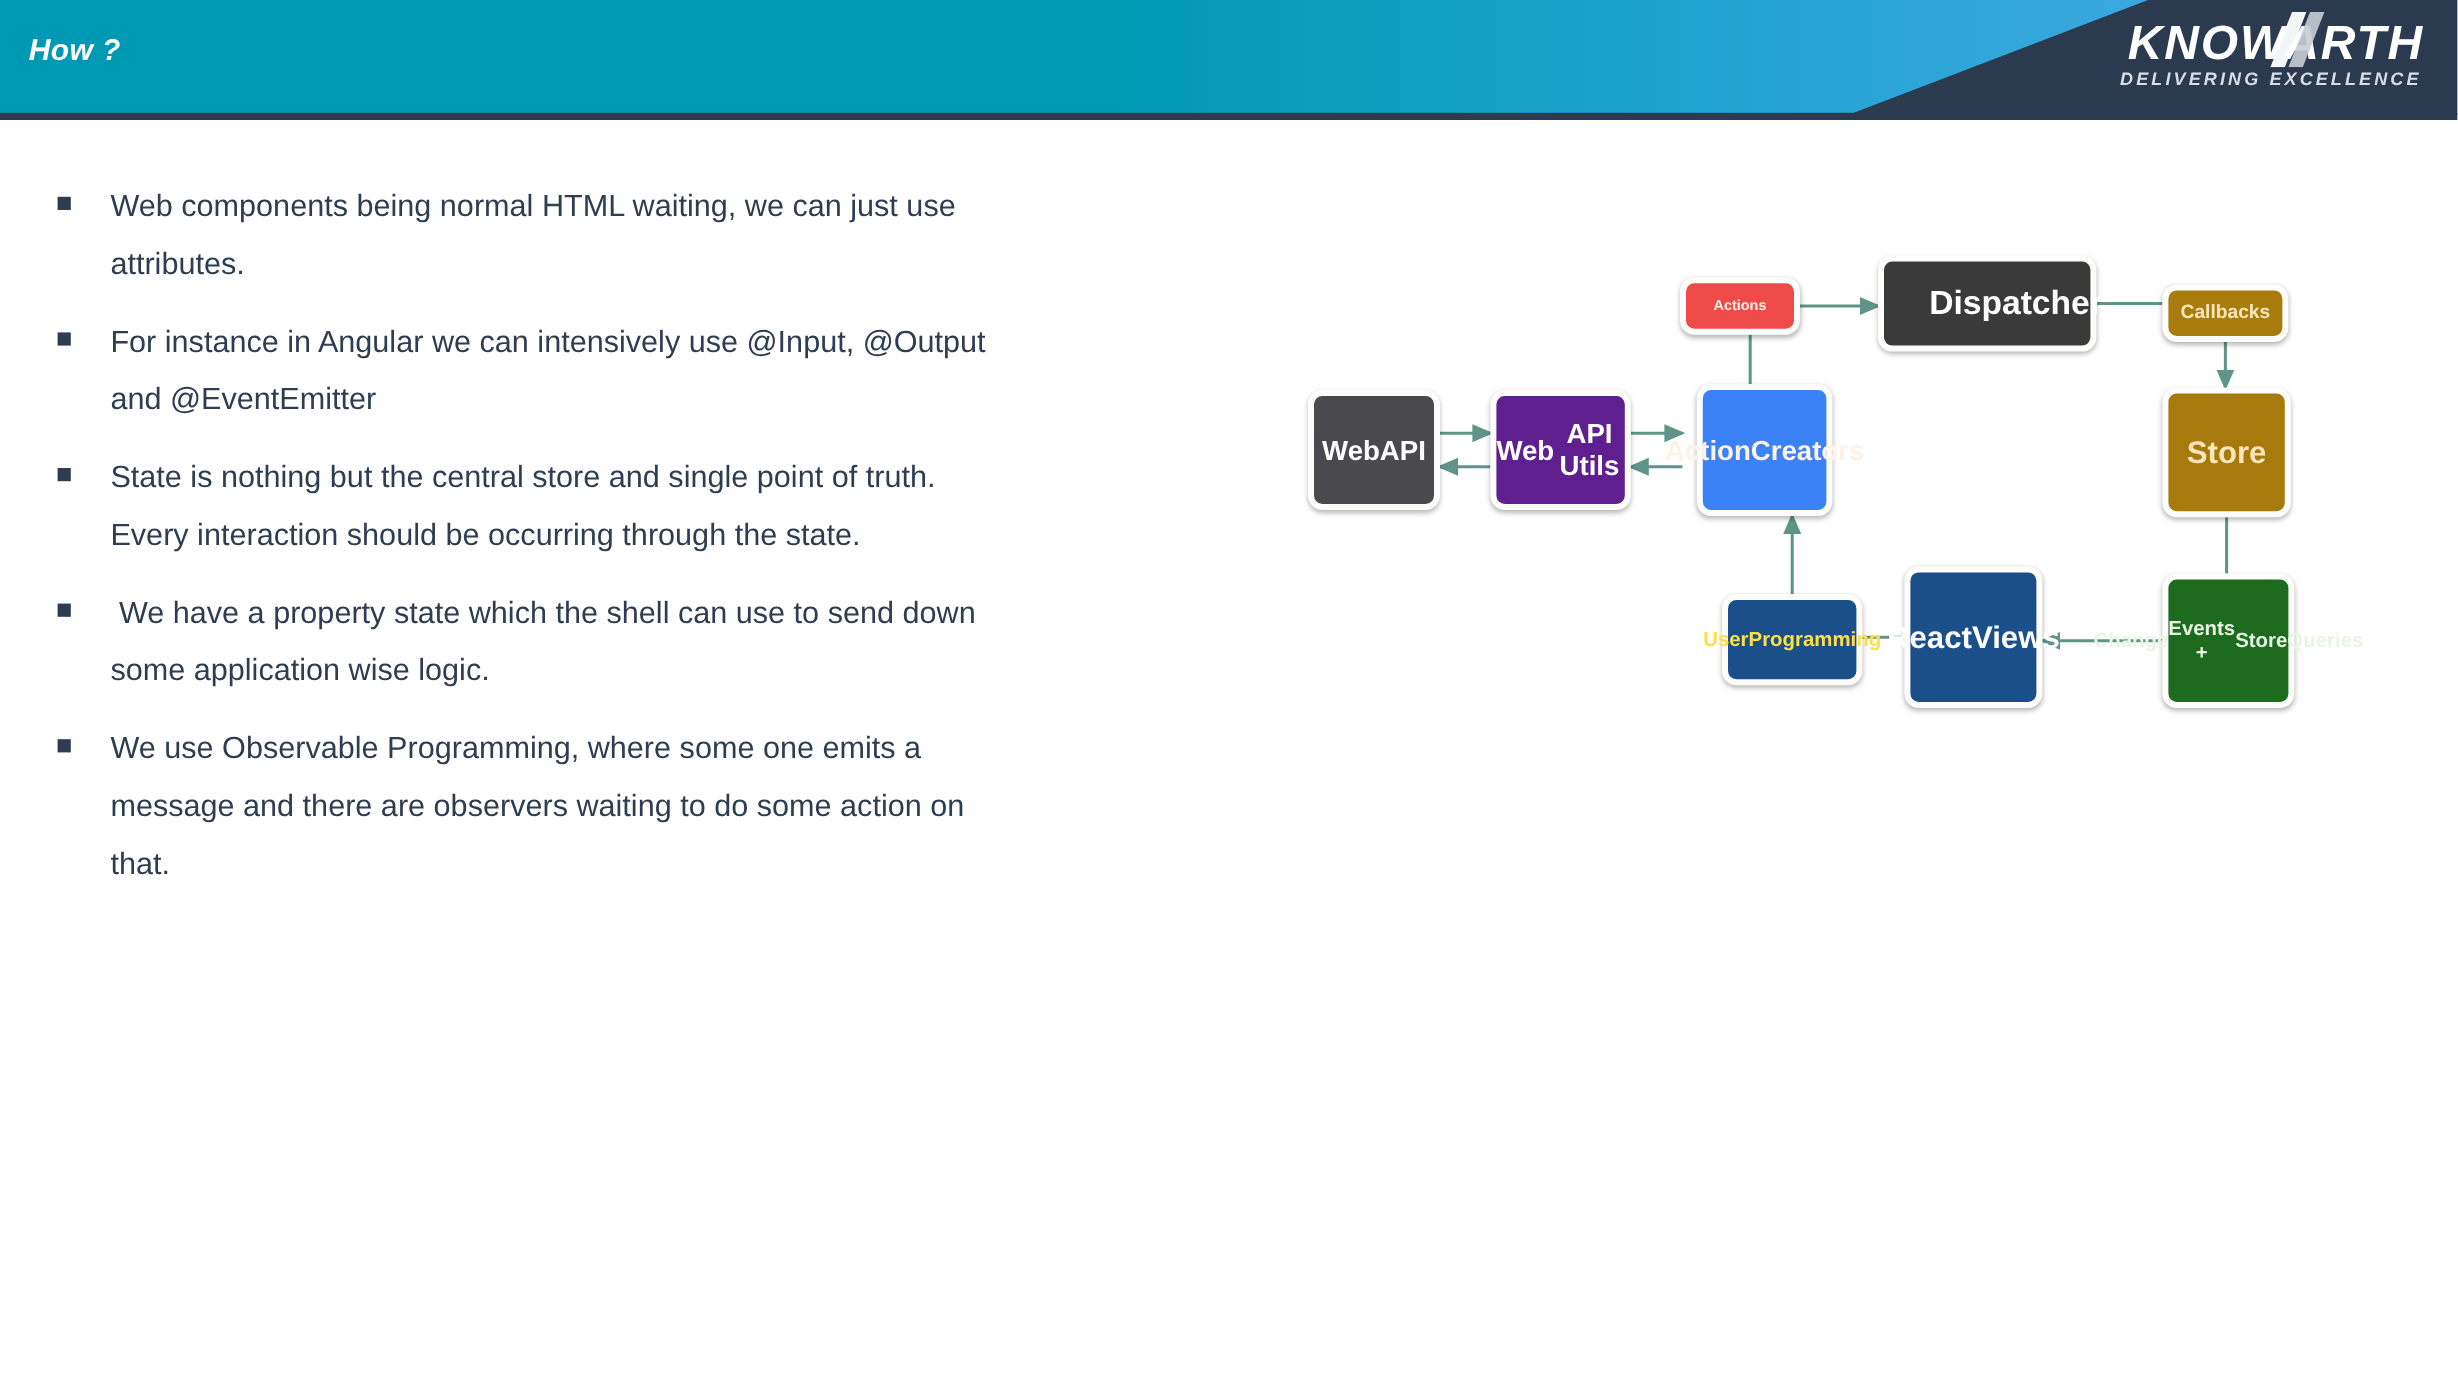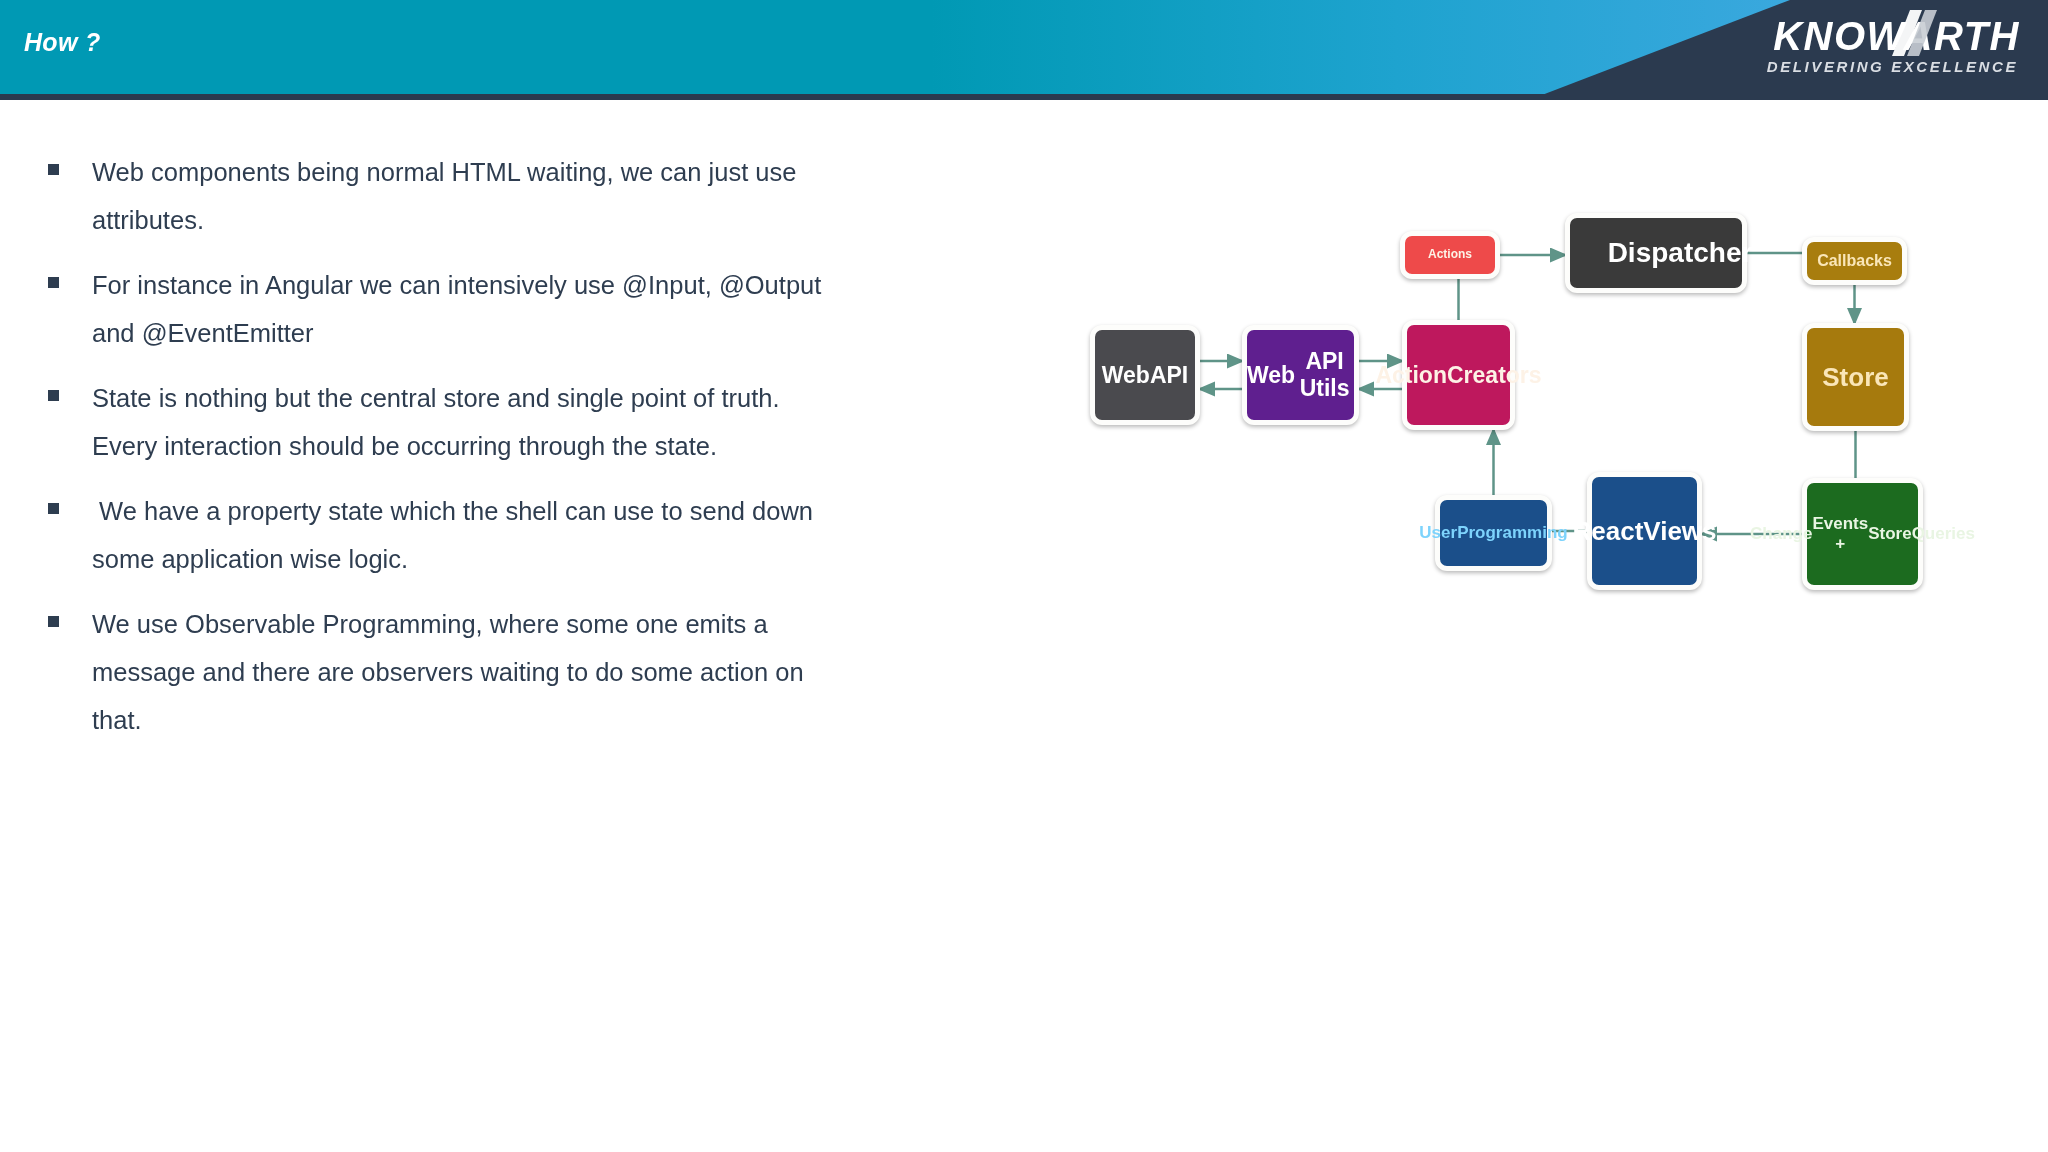--- a/index.html
+++ b/index.html
@@ -214,43 +214,43 @@
       <line x1="403.5" y1="300" x2="403.5" y2="235" stroke="#5f9488" stroke-width="2.5" marker-end="url(#arrowhead)"></line>
     </svg>
 <div class="node" style="left: 0px; top: 130px; width: 110px; height: 100px; background: rgb(74, 74, 78); color: rgb(255, 255, 255); font-size: 23px;">
       <span style="display: block;">Web</span>
       <span style="display: block;">API</span>
     </div>
     <div class="node" style="left: 152px; top: 130px; width: 117px; height: 100px; background: rgb(95, 31, 143); color: rgb(255, 255, 255); font-size: 23px;">
       <span style="display: block;">Web</span>
       <span style="display: block;">API Utils</span>
     </div>
-    <div class="node" style="left: 312px; top: 125px; width: 113px; height: 110px; background: #be185d; color: rgb(253, 242, 230); font-size: 23px;">
+    <div class="node" style="left: 324px; top: 125px; width: 113px; height: 110px; background: #3b82f6; color: rgb(253, 242, 230); font-size: 23px;">
       <span style="display: block;">Action</span>
       <span style="display: block;">Creators</span>
     </div>
     <div class="node" style="left: 310px; top: 36px; width: 100px; height: 48px; background: rgb(238, 74, 74); color: rgb(253, 242, 230); font-size: 12px;">
       <span style="display: block;">Actions</span>
     </div>
     <div class="node" style="left: 475px; top: 18px; width: 182px; height: 80px; background: rgb(58, 58, 58); color: rgb(255, 255, 255); font-size: 28px; padding-left: 48px;">
       <span style="display: block;">Dispatcher</span>
     </div>
     <div class="node" style="left: 712px; top: 42px; width: 105px; height: 48px; background: rgb(168, 125, 14); color: rgb(250, 230, 184); font-size: 16px;">
       <span style="display: block;">Callbacks</span>
     </div>
     <div class="node" style="left: 712px; top: 128px; width: 107px; height: 108px; background: rgb(166, 122, 13); color: rgb(250, 230, 184); font-size: 26px;">
       <span style="display: block;">Store</span>
     </div>
-    <div class="node" style="left: 712px; top: 283px; width: 121px; height: 112px; background: rgb(28, 107, 31); color: rgb(233, 245, 227); font-size: 17px;">
+    <div class="node" style="left: 712px; top: 283px; width: 110px; height: 112px; background: rgb(28, 107, 31); color: rgb(233, 245, 227); font-size: 17px;">
       <span style="display: block;">Change</span>
       <span style="display: block;">Events +</span>
       <span style="display: block;">Store</span>
       <span style="display: block; text-align: center;">Queries</span>
     </div>
     <div class="node" style="left: 497px; top: 277px; width: 115px; height: 118px; background: rgb(27, 79, 138); color: rgb(255, 255, 255); font-size: 26px;">
       <span style="display: block;">React</span>
       <span style="display: block;">Views</span>
     </div>
-    <div class="node" style="left: 345px; top: 300px; width: 117px; height: 76px; background: rgb(27, 79, 138); color: #7dd3fc; font-size: 17px;">
+    <div class="node" style="left: 345px; top: 300px; width: 117px; height: 76px; background: rgb(27, 79, 138); color: #fde047; font-size: 17px;">
       <span style="display: block;">User</span>
       <span style="display: block;">Programming</span>
     </div>
   </div>
 
 </body></html>

